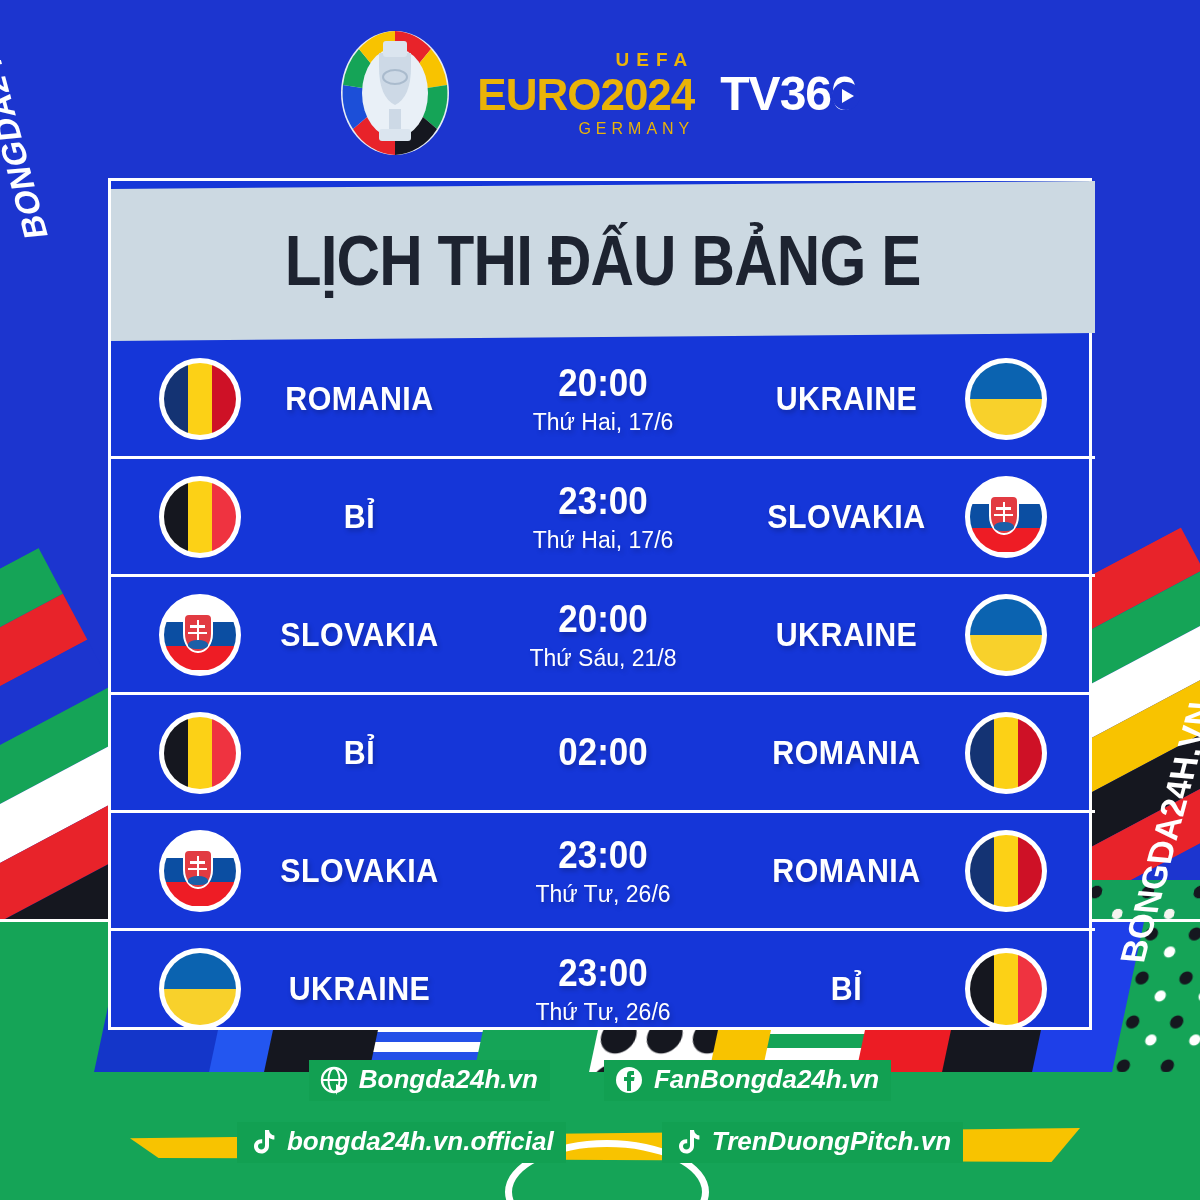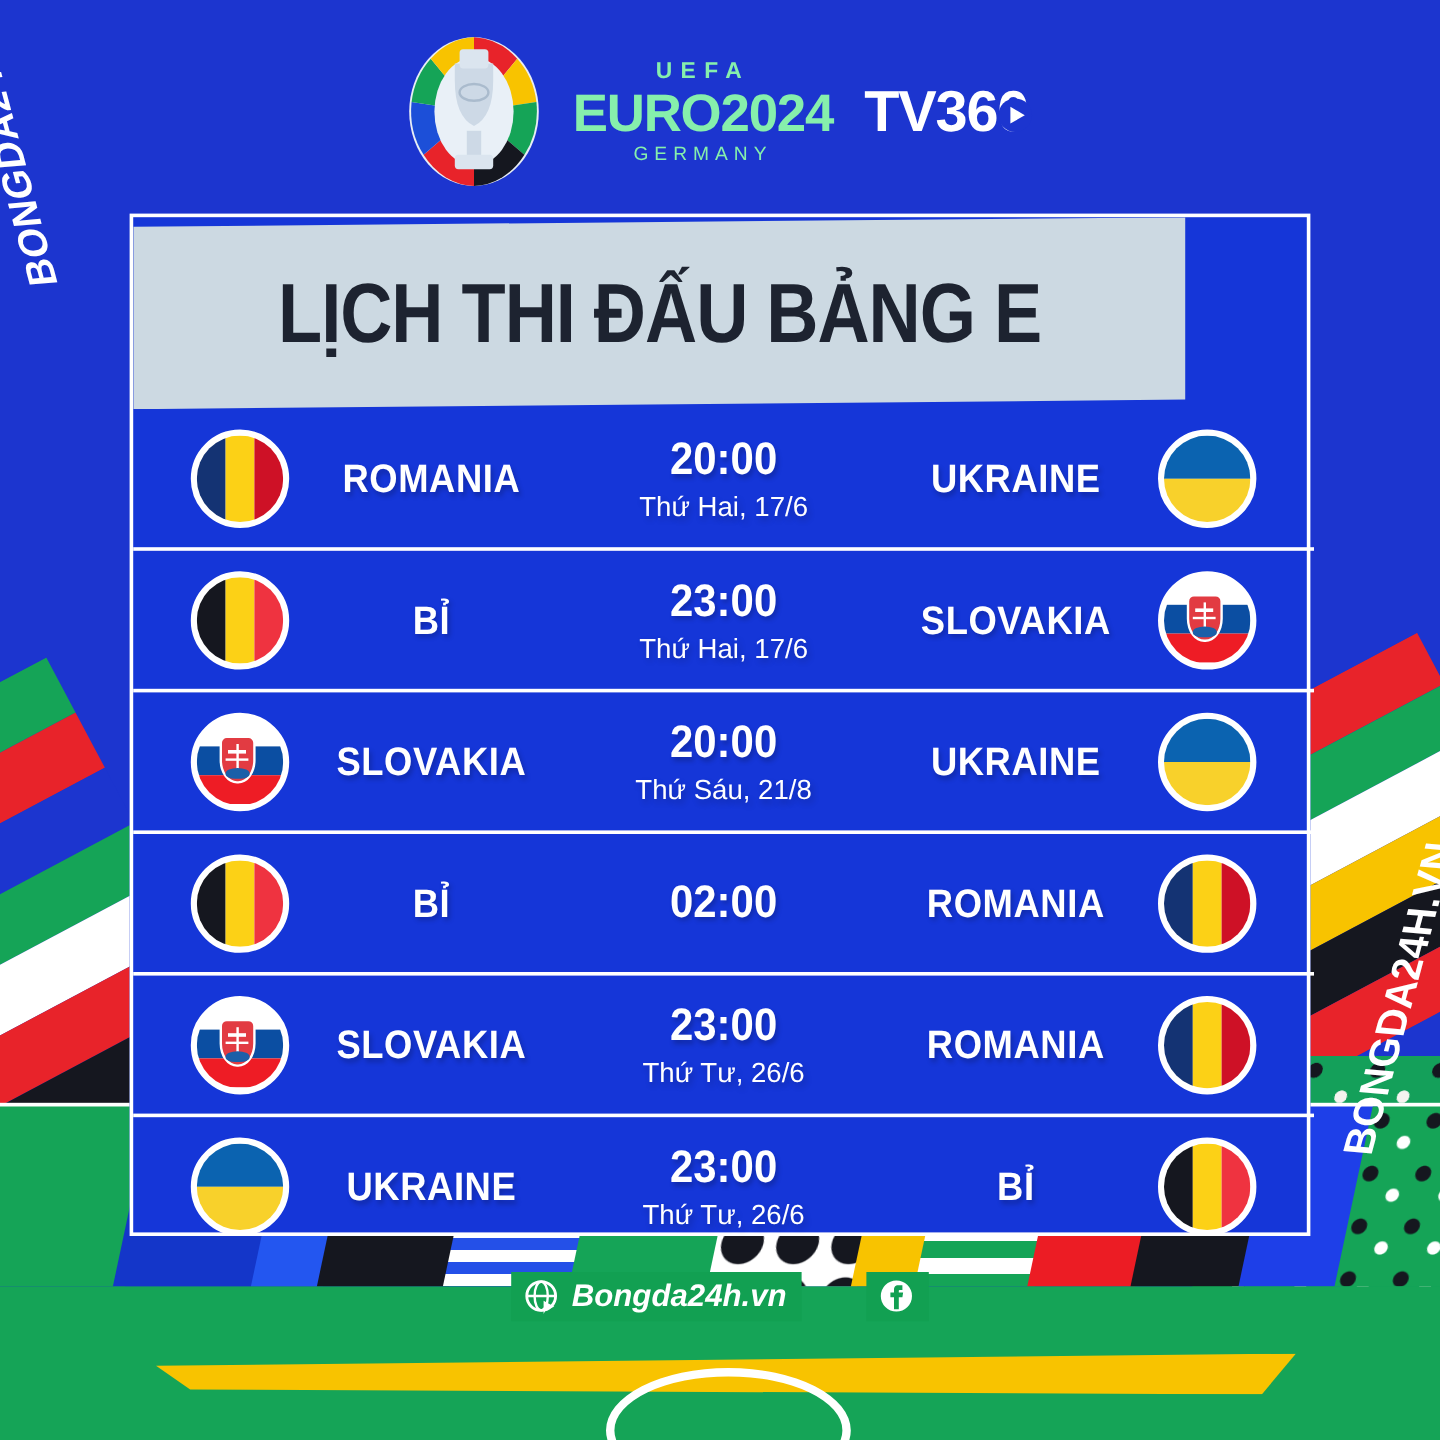--- a/index.html
+++ b/index.html
@@ -74,33 +74,33 @@
     position:absolute;left:135px;top:565px;width:940px;
     color:rgba(255,255,255,.09);font-size:92px;font-weight:bold;
     letter-spacing:2px;transform:skewX(-10deg);white-space:nowrap;
     font-family:"Liberation Sans", sans-serif;
   }
 
   
   .header{position:absolute;left:0;top:28px;width:1200px;height:130px;
     display:flex;align-items:center;justify-content:center;gap:26px;}
   .euro-logo{width:112px;height:128px;position:relative;}
-  .euro-wordmark{color:#86efac;text-align:center;line-height:1;}
+  .euro-wordmark{color:#eab308;text-align:right;line-height:1;}
   .uefa{font-size:19px;letter-spacing:7px;font-weight:bold;margin-bottom:4px;}
   .euro2024{font-size:44px;font-weight:bold;letter-spacing:-1px;}
   .germany{font-size:16px;letter-spacing:5px;margin-top:4px;}
   .tv360{color:#fff;font-size:48px;font-weight:bold;letter-spacing:-1px;display:flex;align-items:center;}
 
   
   .panel{
     position:absolute;left:108px;top:178px;width:984px;height:852px;
     background:#1536d8;border:3px solid #ffffff;box-sizing:border-box;
   }
   .title-banner{
-    position:absolute;left:0;top:0;width:877px;height:160px;
+    position:absolute;left:0;top:0;width:984px;height:160px;
     background:#ccd9e2;
     clip-path:polygon(0 5%,100% 0,100% 95%,0 100%);
     display:flex;align-items:center;justify-content:center;text-align:center;
   }
   .title-text{
     color:#1d2330;font-size:70px;font-weight:bold;letter-spacing:-1px;
     transform:scaleX(.86);white-space:nowrap;
     font-family:"Liberation Sans", sans-serif;
   }
 
@@ -391,17 +391,32 @@
         <line x1="3" y1="15" x2="27" y2="15" stroke="#fff" stroke-width="2"></line>
         <polygon points="17,19 26,24 19,26 17,30" fill="#fff"></polygon>
       </svg>
       <span>Bongda24h.vn</span>
     </div>
     <div class="chip">
       <svg class="ico" viewBox="0 0 30 30">
         <circle cx="15" cy="15" r="13" fill="#fff"></circle>
         <path d="M17 10h3V6h-3.4C13.9 6 13 7.6 13 9.6V12h-3v4h3v10h4V16h3l.6-4H17v-1.4c0-.4.2-.6.6-.6Z" fill="#12a052"></path>
       </svg>
-    </div>
-  </div>
-
+      <span>FanBongda24h.vn</span>
+    </div>
+  </div>
+
+  <div class="social r2">
+    <div class="chip">
+      <svg class="ico" viewBox="0 0 30 30">
+        <path d="M18 3h4c.4 3.2 2.4 5.2 5.4 5.6v4c-2-.1-3.8-.7-5.4-1.8v7.9c0 4.6-3.5 7.8-7.7 7.8-4.1 0-7.3-3.1-7.3-7.2 0-4.3 3.6-7.6 8.2-7.1v4.2c-2.3-.5-4.2.8-4.2 2.9 0 1.8 1.4 3.2 3.3 3.2 2 0 3.7-1.4 3.7-3.9Z" fill="#fff"></path>
+      </svg>
+      <span>bongda24h.vn.official</span>
+    </div>
+    <div class="chip">
+      <svg class="ico" viewBox="0 0 30 30">
+        <path d="M18 3h4c.4 3.2 2.4 5.2 5.4 5.6v4c-2-.1-3.8-.7-5.4-1.8v7.9c0 4.6-3.5 7.8-7.7 7.8-4.1 0-7.3-3.1-7.3-7.2 0-4.3 3.6-7.6 8.2-7.1v4.2c-2.3-.5-4.2.8-4.2 2.9 0 1.8 1.4 3.2 3.3 3.2 2 0 3.7-1.4 3.7-3.9Z" fill="#fff"></path>
+      </svg>
+      <span>TrenDuongPitch.vn</span>
+    </div>
+  </div>
 
 </div>
 
 </body></html>

